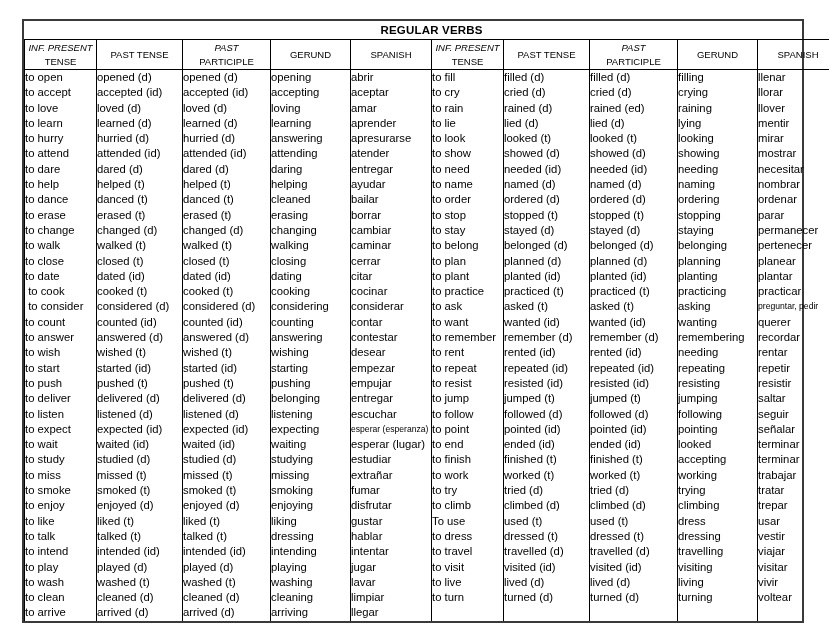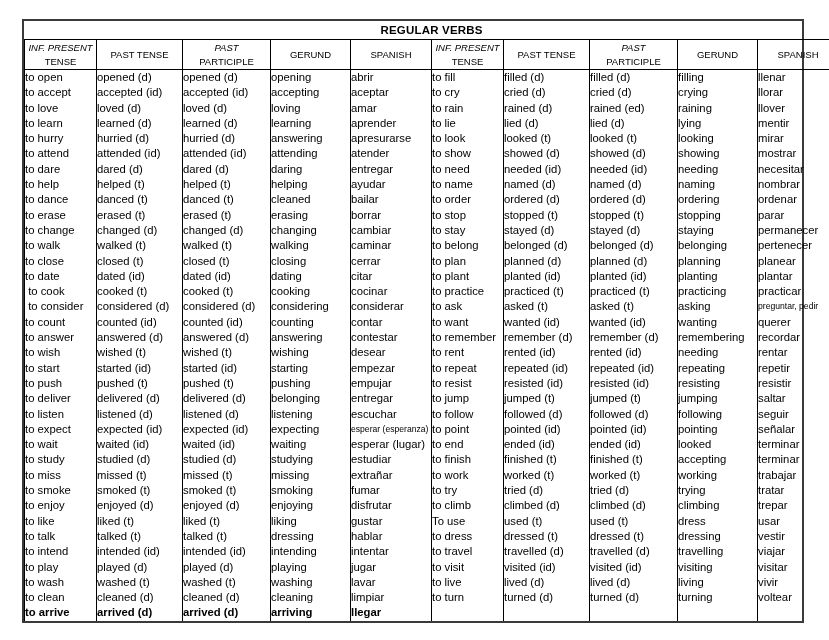--- a/index.html
+++ b/index.html
@@ -64,21 +64,21 @@
   .data-cell {
     font-size: 11.3px;
     line-height: 15.3px;
     height: 15.3px;
     padding: 0 0 0 5px;
     border-top: none !important;
     border-bottom: none !important;
     white-space: pre;
     overflow: hidden;
   }
-  tr.data-row:last-child td.data-cell { border-bottom: none !important; font-weight: bold; }
+  tr.data-row:last-child td.data-cell { border-bottom: none !important; }
   td.small-text {
     font-size: 8.6px;
   }
   .mid-divider {
     border-left: 1px solid #000000 !important;
   }
   
   col.c-inf    { width: 72px; }
   col.c-past   { width: 86px; }
   col.c-part   { width: 88px; }

